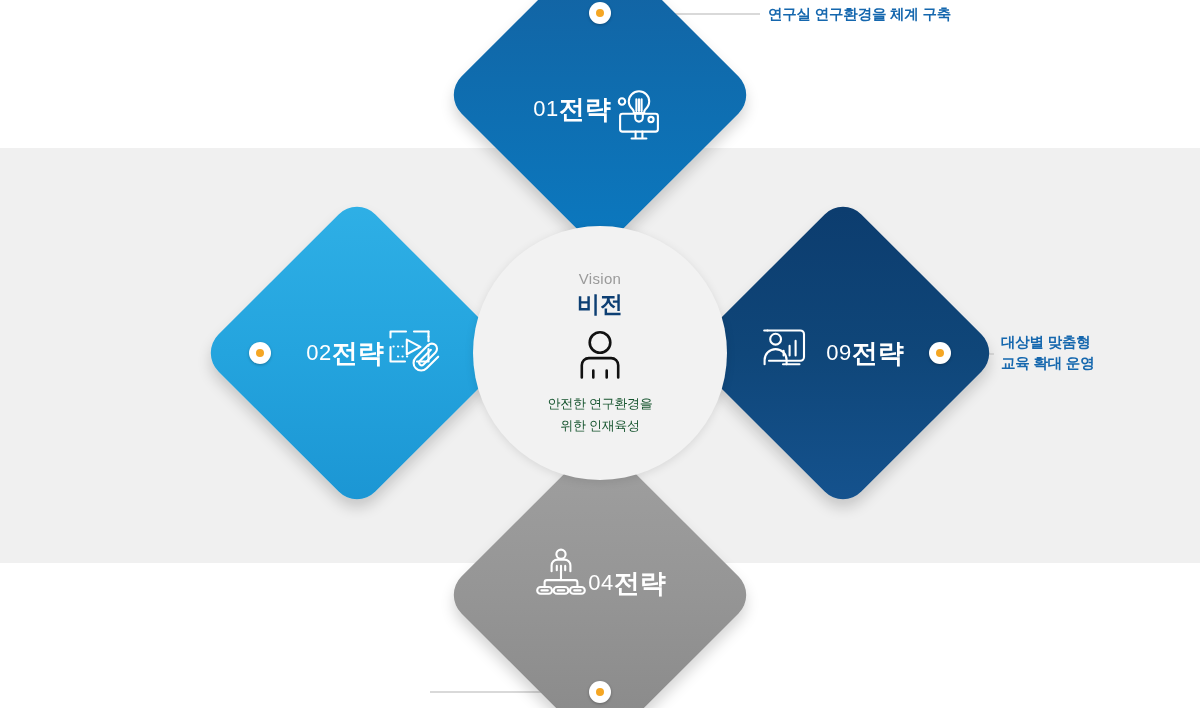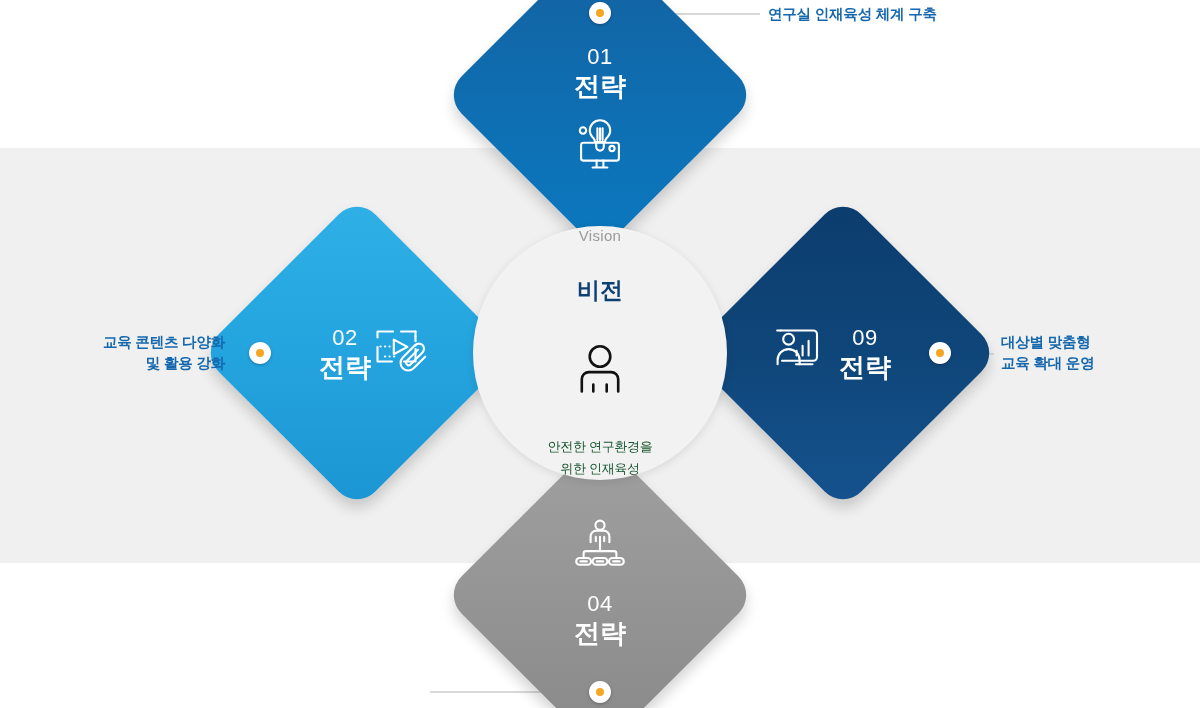--- a/index.html
+++ b/index.html
@@ -41,32 +41,32 @@
     position:absolute;width:222px;height:222px;border-radius:26px;
     transform:rotate(45deg);
     box-shadow:6px 6px 14px rgba(0,0,0,.17);
   }
   .dwrap{position:absolute;width:222px;height:222px;}
   .dcontent{
     position:absolute;left:0;top:0;width:222px;height:222px;
     display:flex;align-items:center;justify-content:center;
     color:#ffffff;pointer-events:none;
   }
-  .dstack{display:flex;flex-direction:column;align-items:center;}
+  .dstack{display:flex;flex-direction:row;align-items:center;}
   .drow{display:flex;flex-direction:row;align-items:center;}
   .dnum{font-size:22px;line-height:28px;font-weight:400;text-align:center;letter-spacing:.5px;}
   .dlab{font-size:26px;line-height:30px;font-weight:700;text-align:center;}
   .dicon{display:block;}
 
   
   .center{
     position:absolute;width:254px;height:254px;border-radius:50%;
     background:#f2f2f2;
     box-shadow:0 2px 10px rgba(0,0,0,.10);
-    display:flex;flex-direction:column;align-items:center;justify-content:space-between;
+    display:flex;flex-direction:column;align-items:center;justify-content:center;
   }
   .vision-en{color:#9a9a9a;font-size:15px;line-height:19px;letter-spacing:.3px;}
   .vision-ko{color:#0d3f73;font-size:23px;font-weight:bold;line-height:30px;margin-top:1px;}
   .vision-icon{margin-top:10px;margin-bottom:6px;}
   .vision-desc{
     color:#14532d;font-size:13px;font-weight:normal;line-height:22px;
     text-align:center;white-space:pre-line;letter-spacing:-0.3px;
   }
 </style>
 </head>
@@ -185,19 +185,17 @@
     </div>
     <div class="vision-desc">안전한 연구환경을
 위한 인재육성</div>
   </div>
 
   <div class="dot" style="left:589px;top:2px;"></div>
   <div class="dot" style="left:249px;top:342px;"></div>
   <div class="dot" style="left:929px;top:342px;"></div>
   <div class="dot" style="left:589px;top:681px;"></div>
 
-  <div class="olabel l" style="left:768px;top:4px;width:260px;">연구실 인재육성 체계 구축</div>
-  <div class="olabel r" style="left:20px;top:332px;width:205px;">교육 콘텐츠 다양화
-및 활용 강화</div>
+  <div class="olabel l" style="left:768px;top:4px;width:260px;">연구실 연구환경을 체계 구축</div>
   <div class="olabel l" style="left:1001px;top:332px;width:190px;">대상별 맞춤형
 교육 확대 운영</div>
 
 </div>
 
 </body></html>

